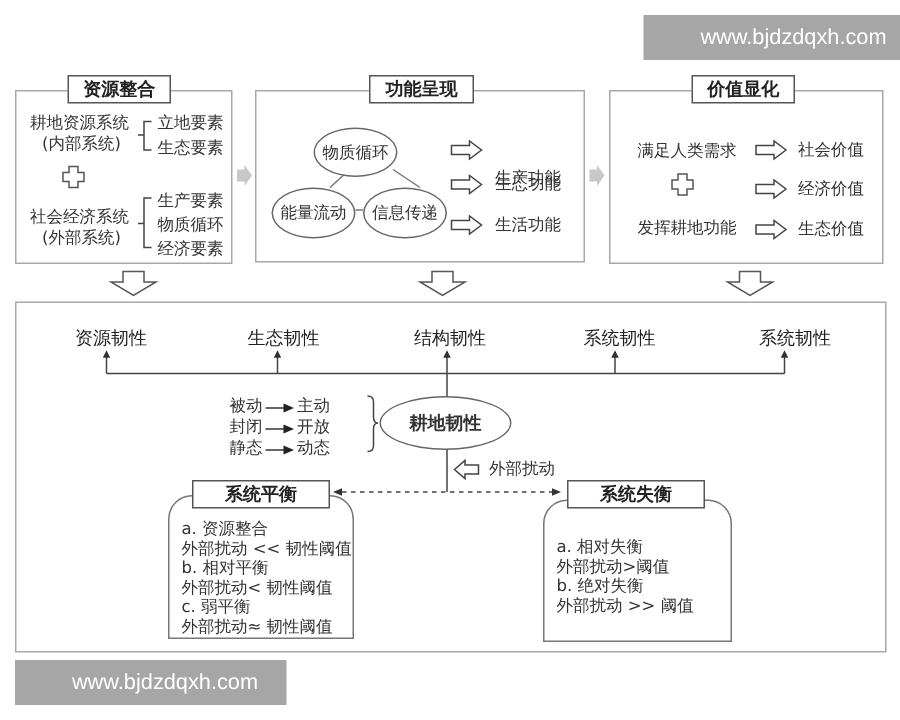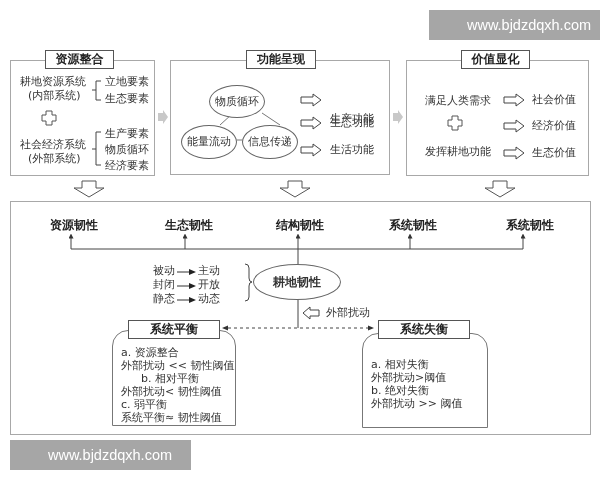--- a/index.html
+++ b/index.html
@@ -9,21 +9,21 @@
     font-family: "DejaVu Sans", "Liberation Sans", sans-serif;
     color: #333;
   }
   .panel { position: absolute; border: 1px solid #a8a8a8; background: #fff; box-sizing: border-box; }
   .title-box {
     position: absolute; border: 1px solid #555; background: #fff;
     font-weight: bold; font-size: 12px; text-align: center; line-height: 17px; height: 19px;
     box-sizing: border-box; color: #222;
   }
   .txt { position: absolute; font-size: 11px; white-space: nowrap; color: #333; line-height: 14px; }
-  .bold { font-weight: bold; color: #222; }
+  .bold { font-weight: normal; color: #222; }
   .watermark {
     position: absolute; background: #a6a6a6; color: #fff; font-size: 14.5px;
     font-family: "Liberation Sans", "DejaVu Sans", sans-serif; text-align: center; padding-left: 19px;
   }
   .ellipse {
     position: absolute; border: 1px solid #666; border-radius: 50%;
     background: #fff; font-size: 11px; text-align: center; box-sizing: border-box; color: #333;
   }
   .rounded-box {
     position: absolute; border: 1px solid #777; border-radius: 16px 16px 0 0;
@@ -183,24 +183,24 @@
 
 <svg style="left:302px; top:306px;" width="18" height="14">
   <path d="M17 4 H8 V1 L1 7 L8 13 V10 H17 Z" fill="#fff" stroke="#444" stroke-width="1"></path>
 </svg>
 <div class="txt" style="left:326px; top:306px;">外部扰动</div>
 
 <div class="rounded-box" style="left:112px; top:330px; width:124px; height:96px;"></div>
 <div class="title-box" style="left:128px; top:320px; width:92px;">系统平衡</div>
 <div class="txt" style="left:121px; top:346px;">a. 资源整合</div>
 <div class="txt" style="left:121px; top:359px;">外部扰动 &lt;&lt; 韧性阈值</div>
-<div class="txt" style="left:121px; top:372px;margin-left:20px;">b. 相对平衡</div>
+<div class="txt" style="left:121px; top:372px;">b. 相对平衡</div>
 <div class="txt" style="left:121px; top:385px;">外部扰动&lt; 韧性阈值</div>
 <div class="txt" style="left:121px; top:398px;">c. 弱平衡</div>
-<div class="txt" style="left:121px; top:411px;">系统平衡≈ 韧性阈值</div>
+<div class="txt" style="left:121px; top:411px;">外部扰动≈ 韧性阈值</div>
 
 <div class="rounded-box" style="left:362px; top:333px; width:126px; height:95px;"></div>
 <div class="title-box" style="left:378px; top:320px; width:92px;">系统失衡</div>
 <div class="txt" style="left:371px; top:358px;">a. 相对失衡</div>
 <div class="txt" style="left:371px; top:371px;">外部扰动&gt;阈值</div>
 <div class="txt" style="left:371px; top:384px;">b. 绝对失衡</div>
 <div class="txt" style="left:371px; top:397px;">外部扰动 &gt;&gt; 阈值</div>
 
 <div class="watermark" style="left:10px; top:440px; width:162px; height:30px; line-height:30px;">www.bjdzdqxh.com</div>
 

